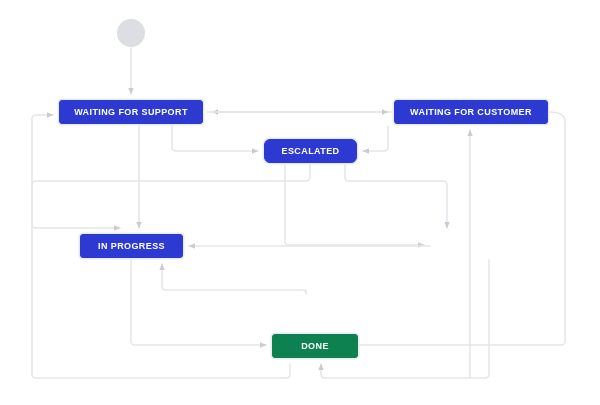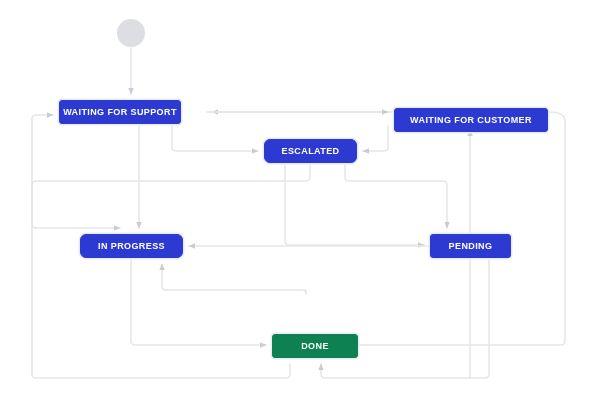--- a/index.html
+++ b/index.html
@@ -101,20 +101,19 @@
 
       <path d="M489,260 L489,374 Q489,378 485,378 L325,378 Q321,378 321,374 L321,364" marker-end="url(#ar)"></path>
 
       <path d="M290,364 L290,374 Q290,378 286,378 L36,378 Q32,378 32,374 L32,119 Q32,115 36,115 L53,115" marker-end="url(#ar)"></path>
 
     </g>
   </svg>
 
   <div class="start-node" style="left: 117px; top: 19px; width: 28px; height: 28px; background: rgb(220, 222, 227);"></div>
 
-  <div class="node node-blue" style="left: 59px; top: 100px; width: 122px; height: 24px;">WAITING FOR SUPPORT</div>
-  <div class="node node-blue" style="left: 394px; top: 100px; width: 154px; height: 24px; margin-top: 8px;">WAITING FOR CUSTOMER</div>
+  <div class="node node-blue" style="left: 59px; top: 100px; width: 144px; height: 24px;">WAITING FOR SUPPORT</div>
+  <div class="node node-blue" style="left: 394px; top: 100px; width: 154px; height: 24px;">WAITING FOR CUSTOMER</div>
   <div class="node node-blue" style="left: 264px; top: 139px; width: 93px; height: 24px; border-radius: 6px;">ESCALATED</div>
-  <div class="node node-blue" style="left: 80px; top: 234px; width: 103px; height: 24px; border-radius: 6px;">IN PROGRESS</div>
-  <div class="node node-blue" style="left: 430px; top: 234px; width: 81px; height: 24px;">PENDING</div>
+  <div class="node node-blue" style="left: 80px; top: 234px; width: 103px; height: 24px;">IN PROGRESS</div>
   <div class="node node-green" style="left: 272px; top: 334px; width: 86px; height: 24px;">DONE</div>
 
 </div>
 
 </body></html>

